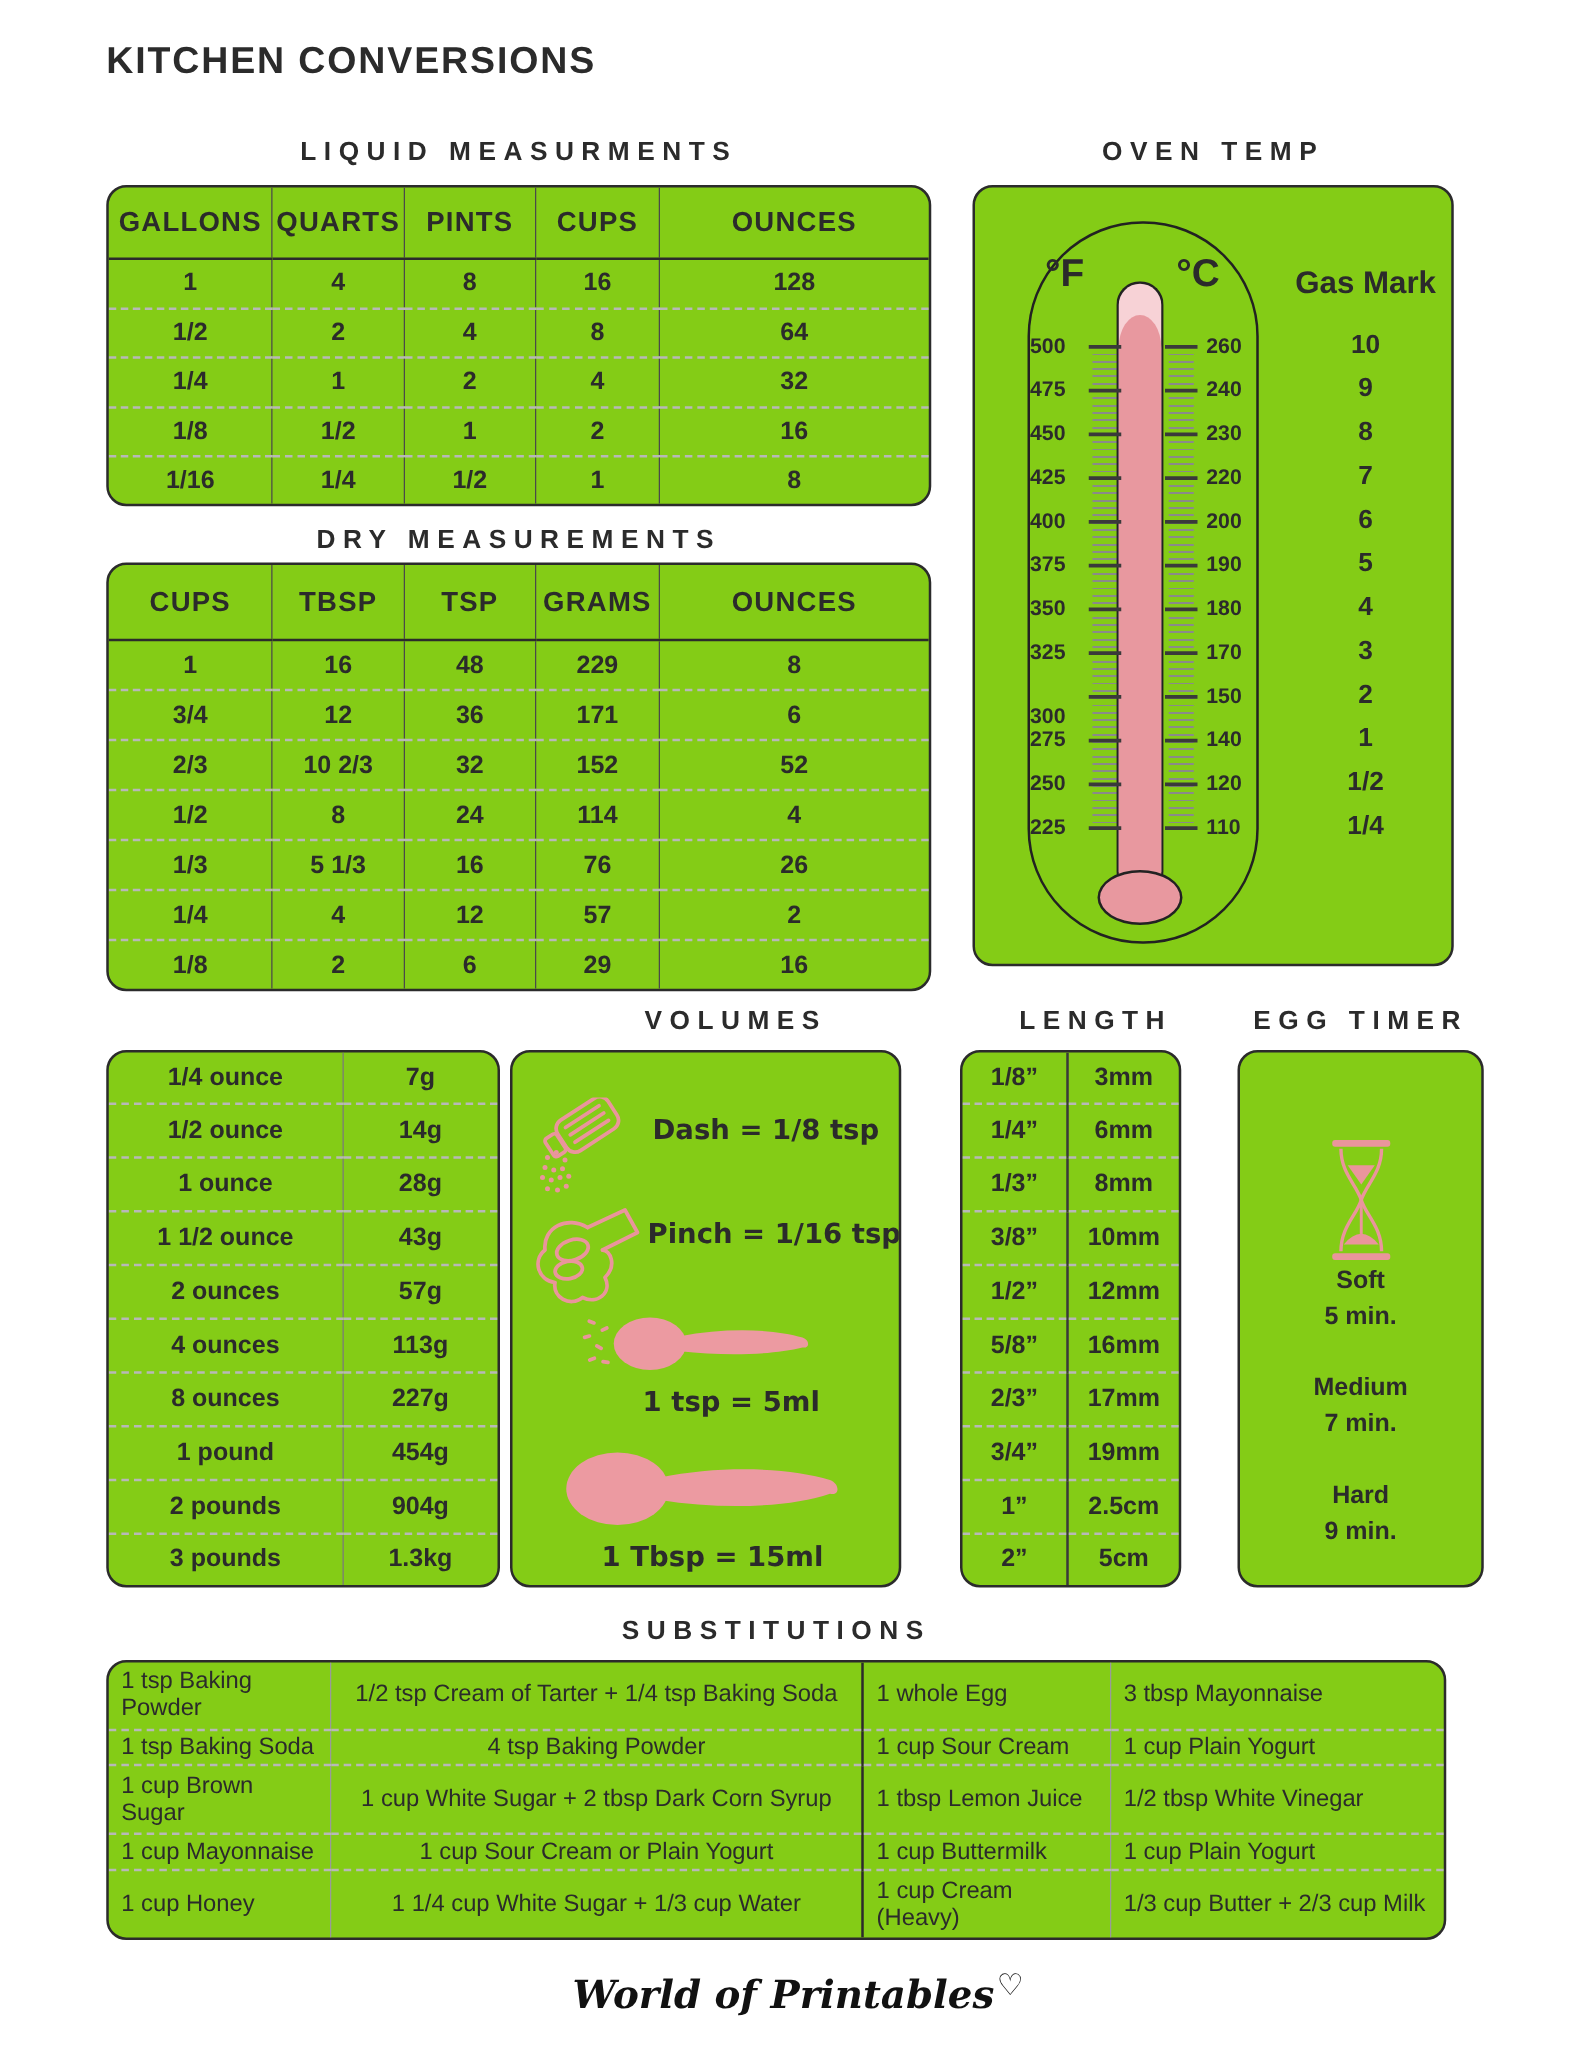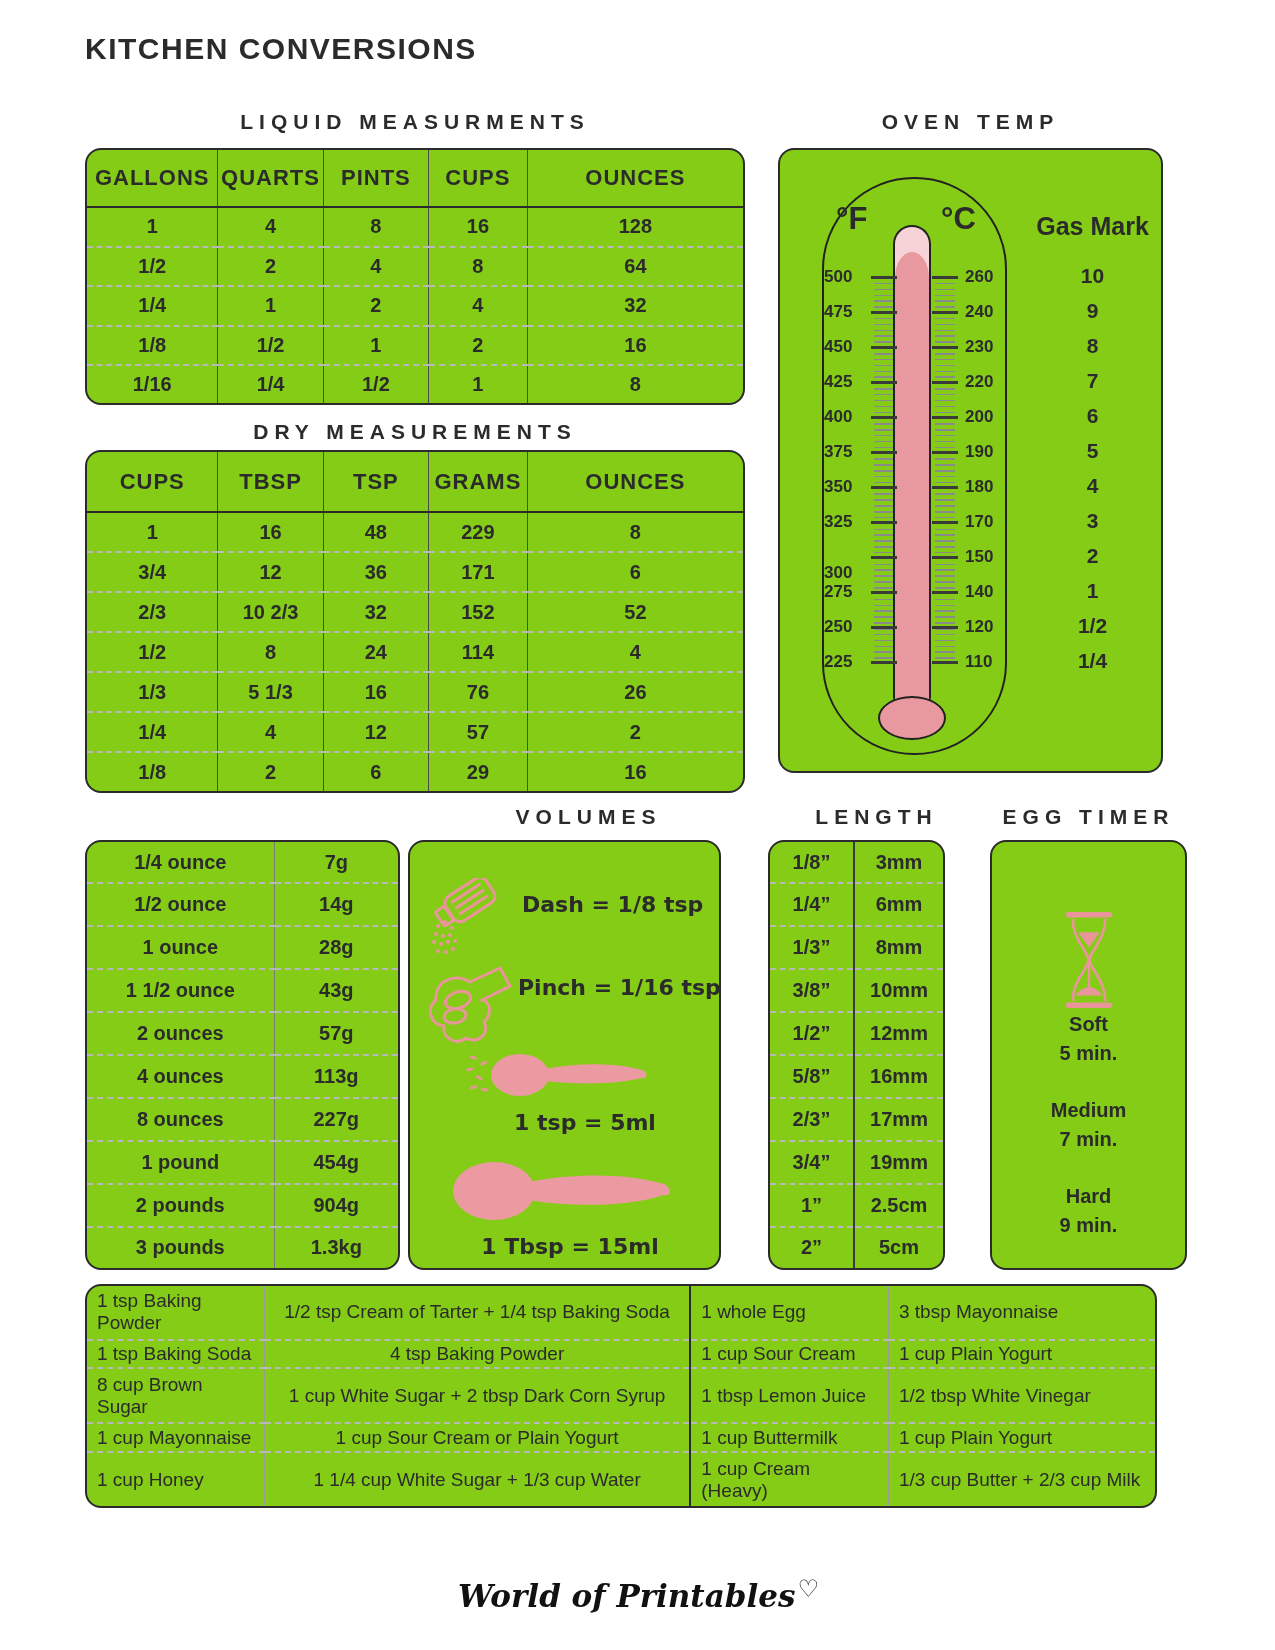--- a/index.html
+++ b/index.html
@@ -479,37 +479,37 @@
       <div>Medium</div>
       <div>7 min.</div>
     </div>
     <div class="egg-group" style="top:340px;">
       <div>Hard</div>
       <div>9 min.</div>
     </div>
   </div>
 
   <div class="sec-h" style="left:85px;width:1072px;top:1293px;">SUBSTITUTIONS</div>
-  <div class="panel" style="left:85px;top:1284px;width:1072px;height:224px;">
+  <div class="panel" style="left:85px;top:1328px;width:1072px;height:224px;">
     <table class="grid" id="subs-table">
         <tbody>
           <tr>
             <td>1 tsp Baking Powder</td>
             <td>1/2 tsp Cream of Tarter + 1/4 tsp Baking Soda</td>
             <td>1 whole Egg</td>
             <td>3 tbsp Mayonnaise</td>
           </tr>
           <tr>
             <td>1 tsp Baking Soda</td>
             <td>4 tsp Baking Powder</td>
             <td>1 cup Sour Cream</td>
             <td>1 cup Plain Yogurt</td>
           </tr>
           <tr>
-            <td>8 cup Brown Sugar</td>
+            <td>1 cup Brown Sugar</td>
             <td>1 cup White Sugar + 2 tbsp Dark Corn Syrup</td>
             <td>1 tbsp Lemon Juice</td>
             <td>1/2 tbsp White Vinegar</td>
           </tr>
           <tr>
             <td>1 cup Mayonnaise</td>
             <td>1 cup Sour Cream or Plain Yogurt</td>
             <td>1 cup Buttermilk</td>
             <td>1 cup Plain Yogurt</td>
           </tr>

